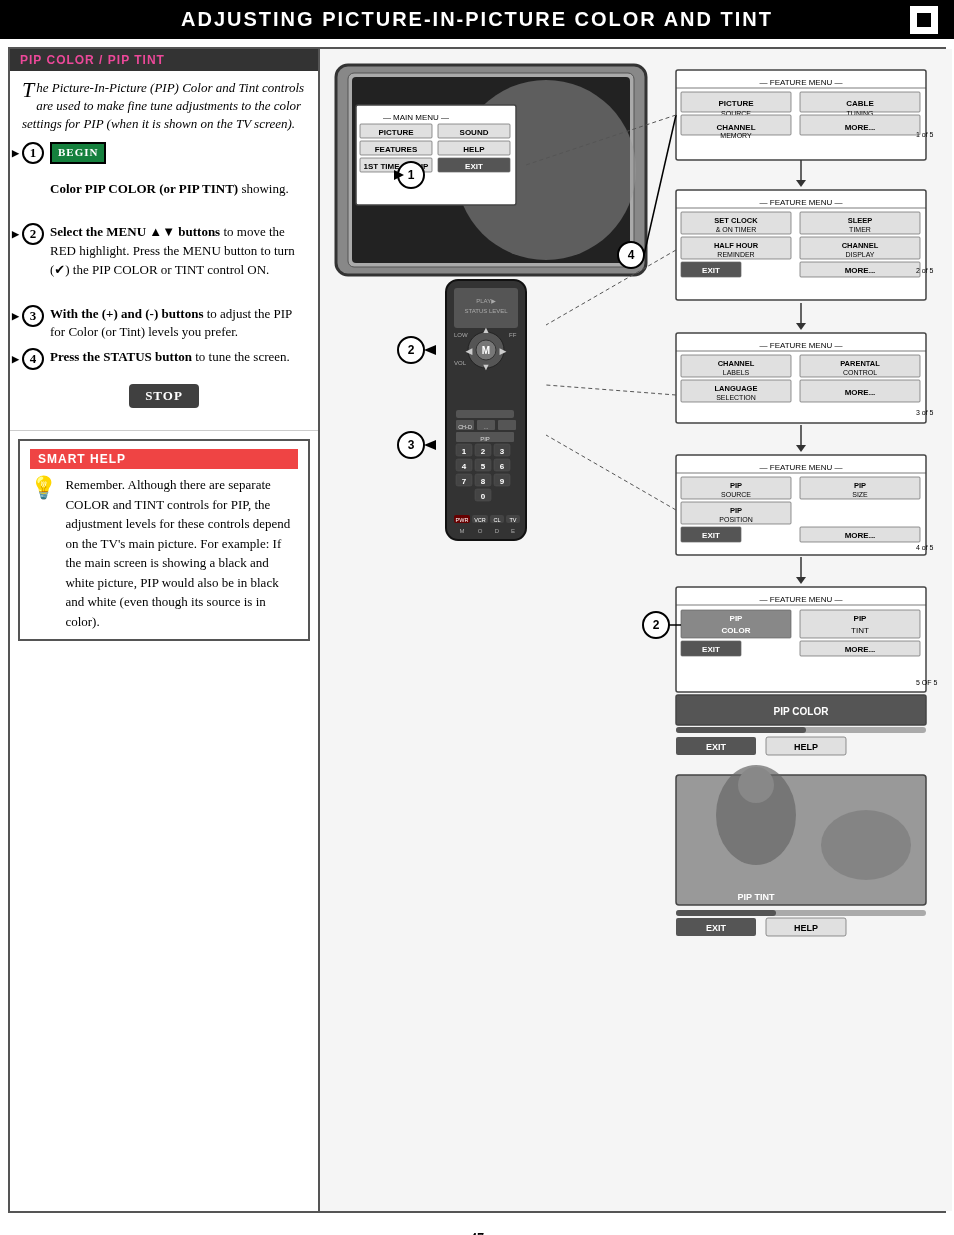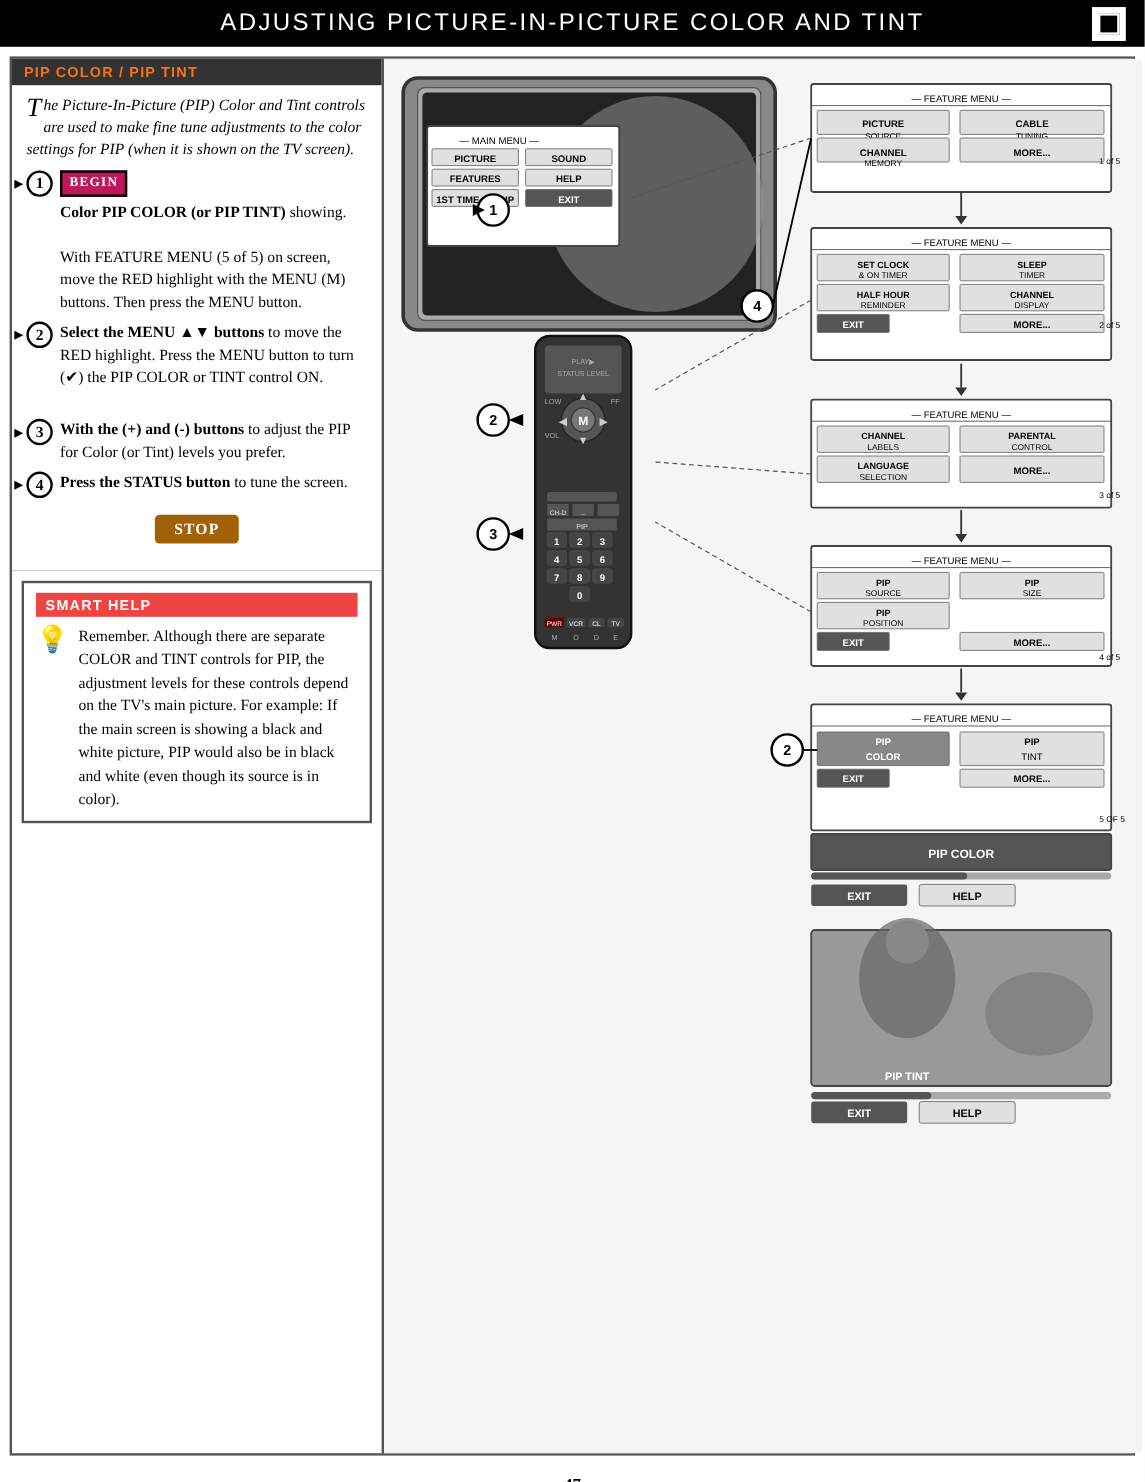--- a/index.html
+++ b/index.html
@@ -12,21 +12,21 @@
       color: #000;
     }
 
     
     .page-header {
       background: #000;
       color: #fff;
       text-align: center;
       padding: 8px 20px;
       font-size: 20px;
-      font-weight: normal;
+      font-weight: bold;
       letter-spacing: 2px;
       font-family: Arial, sans-serif;
       display: flex;
       align-items: center;
       justify-content: center;
       position: relative;
     }
     .page-header .header-box {
       position: absolute;
       right: 16px;
@@ -60,21 +60,21 @@
       width: 310px;
       min-width: 310px;
       border-right: 2px solid #555;
       padding: 0;
       display: flex;
       flex-direction: column;
     }
 
     .pip-color-header {
       background: #333;
-      color: #f97316;
+      color: #ec4899;
       font-size: 12px;
       font-weight: bold;
       padding: 4px 10px;
       letter-spacing: 1px;
       font-family: Arial, sans-serif;
     }
 
     .left-top {
       padding: 8px 12px;
       border-bottom: 1px solid #ccc;
@@ -90,27 +90,27 @@
       font-size: 22px;
       font-style: italic;
       float: left;
       margin-right: 2px;
       line-height: 1;
     }
 
     .begin-box {
       display: inline-block;
       border: 2px solid #000;
-      background: #be185d;
+      background: #15803d;
       color: #fff;
       font-size: 11px;
       font-weight: bold;
       padding: 1px 6px;
       letter-spacing: 1px;
-      margin-bottom: 4px;
+      margin-bottom: 16px;
     }
     .step-number {
       display: inline-flex;
       align-items: center;
       justify-content: center;
       width: 22px;
       height: 22px;
       border-radius: 50%;
       border: 2px solid #000;
       font-weight: bold;
@@ -129,21 +129,21 @@
     .step-text {
       font-size: 13px;
       line-height: 1.45;
     }
     .step-text strong { font-weight: bold; }
 
     .stop-box {
       display: inline-flex;
       align-items: center;
       justify-content: center;
-      background: #a16207;
+      background: #404040;
       color: #fff;
       font-weight: bold;
       font-size: 13px;
       border-radius: 4px;
       padding: 4px 16px;
       margin: 6px auto;
       letter-spacing: 1px;
     }
 
     
@@ -223,21 +223,20 @@
     <div class="left-top">
       <div class="intro-text">
         <span class="drop-cap">T</span><span>he Picture-In-Picture (PIP) Color and Tint controls are used to make fine tune adjustments to the color settings for PIP (when it is shown on the TV screen).</span>
       </div>
 
       <div style="display:flex;align-items:flex-start;margin-bottom:6px;">
         <div class="step-number">1</div>
         <div class="step-text">
           <span class="begin-box">BEGIN</span><br>
           <strong>Color PIP COLOR (or PIP TINT)</strong><span> showing.</span><br><br>
-          <span>With FEATURE MENU (5 of 5) on screen, move the RED highlight with the MENU (M)  buttons. Then press the MENU button.</span>
         </div>
       </div>
 
       <div style="display:flex;align-items:flex-start;margin-bottom:6px;">
         <div class="step-number">2</div>
         <div class="step-text">
           <strong>Select the MENU ▲▼ buttons</strong><span> to move the RED highlight. Press the MENU button to turn (✔) the PIP COLOR or TINT control ON.</span><br><br>
         </div>
       </div>
 

